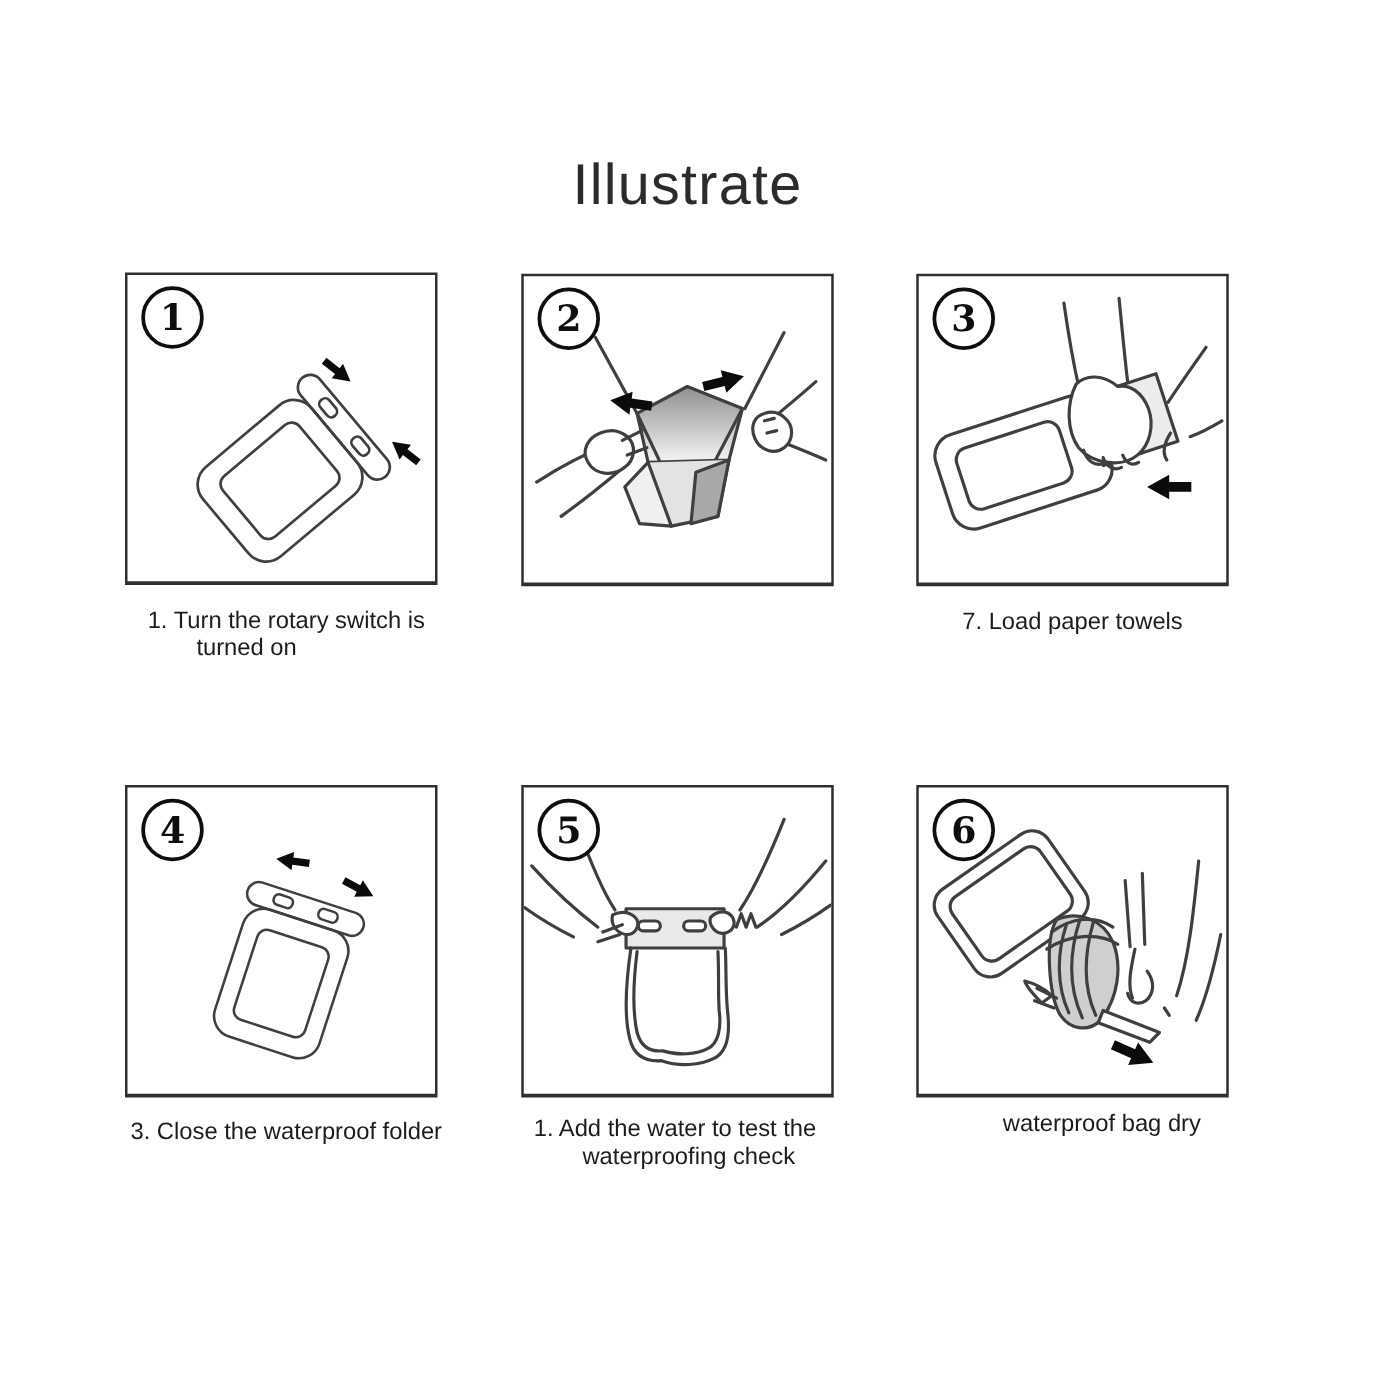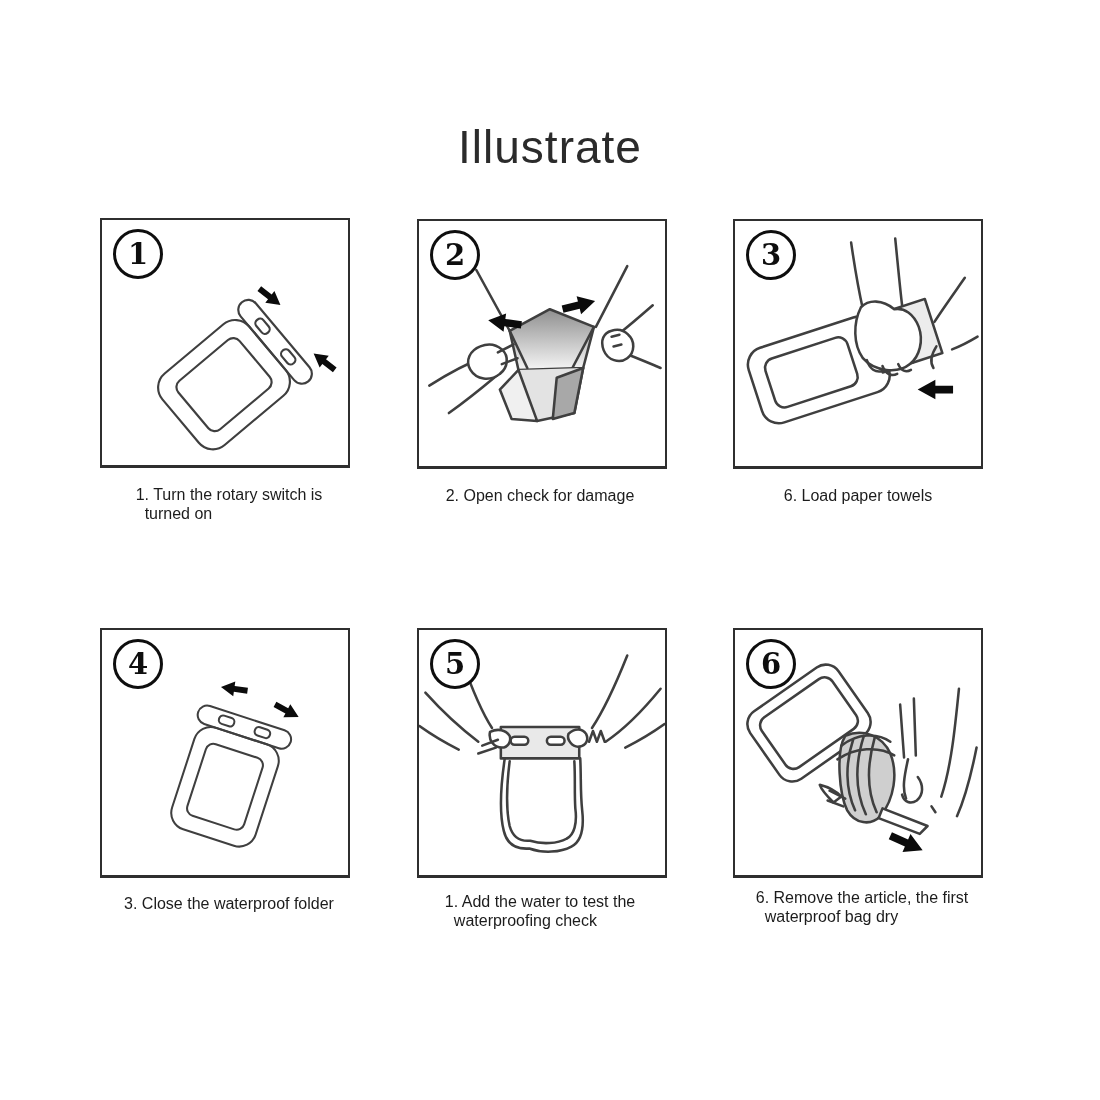--- a/index.html
+++ b/index.html
@@ -8,22 +8,22 @@
   .page-title{position:absolute;top:80px;left:0;width:100%;text-align:center;
           font-size:46px;font-weight:400;letter-spacing:1px;color:#2b2b2b;margin-top:40px;}
   .panel{position:absolute;width:250px;height:250px;box-sizing:border-box;
           border:2px solid #2f2f2f;border-bottom-width:3px;background:#fff;}
   .panel svg{position:absolute;left:0;top:0;width:100%;height:100%;}
   .badge{position:absolute;top:9px;left:11px;width:44px;height:44px;border:3px solid #0e0e0e;
           border-radius:50%;display:flex;align-items:center;justify-content:center;
           font-family:"DejaVu Serif",serif;font-weight:700;font-size:29px;color:#0e0e0e;
           background:#fff;line-height:1;z-index:2;}
   .caption{position:absolute;transform:translateX(-50%);white-space:nowrap;text-align:left;
-          font-size:16px;color:#1c1c1c;line-height:1.18;}
-  .cap2{display:block;margin-left:9px;}
+          font-size:19px;color:#1c1c1c;line-height:1.18;}
+  .cap2{display:block;margin-left:39px;}
   
   .p1{left:100px;top:218px}.p2{left:417px;top:219px}.p3{left:733px;top:219px}
   .p4{left:100px;top:628px}.p5{left:417px;top:628px}.p6{left:733px;top:628px}
   .c1{left:229px;top:486px}.c2{left:540px;top:487px}.c3{left:858px;top:487px}
   .c4{left:229px;top:895px}.c5{left:540px;top:893px}.c6{left:862px;top:889px}
   .ln{stroke:#3f3f3f;stroke-width:2.6;fill:none;stroke-linecap:round;stroke-linejoin:round;}
   .arr{fill:#0b0b0b;stroke:none;}
 </style>
 </head>
 <body>
@@ -174,31 +174,27 @@
       <g class="arr">
         <path d="M0 -4.2 L19 -4.2 L19 -10.5 L38 0 L19 10.5 L19 4.2 L0 4.2 Z" transform="translate(158,210) rotate(24) scale(0.95)"></path>
       </g>
     </svg>
   </div>
 
   <div class="caption c1">
     <span>1. Turn the rotary switch is</span>
     <span class="cap2">turned on</span>
   </div>
-  <div class="caption c2">
-    <span>2. Open check for damage</span>
-  </div>
   <div class="caption c3">
-    <span>6. Load paper towels</span>
+    <span>7. Load paper towels</span>
   </div>
   <div class="caption c4">
     <span>3. Close the waterproof folder</span>
   </div>
   <div class="caption c5">
     <span>1. Add the water to test the</span>
     <span class="cap2">waterproofing check</span>
   </div>
   <div class="caption c6">
-    <span>6. Remove the article, the first</span>
     <span class="cap2">waterproof bag dry</span>
   </div>
 
 </div>
 
 </body></html>

